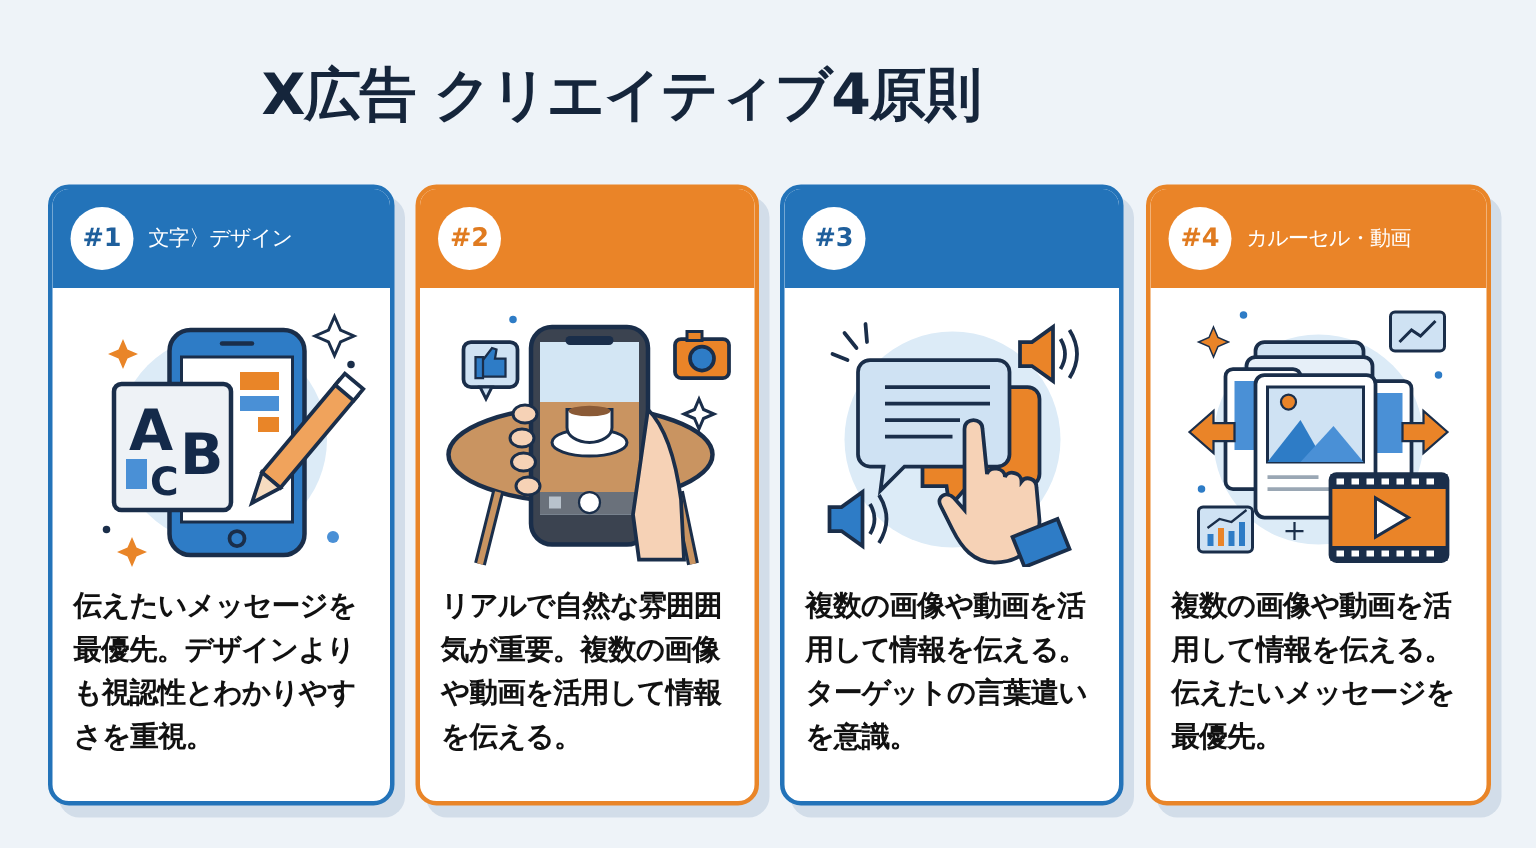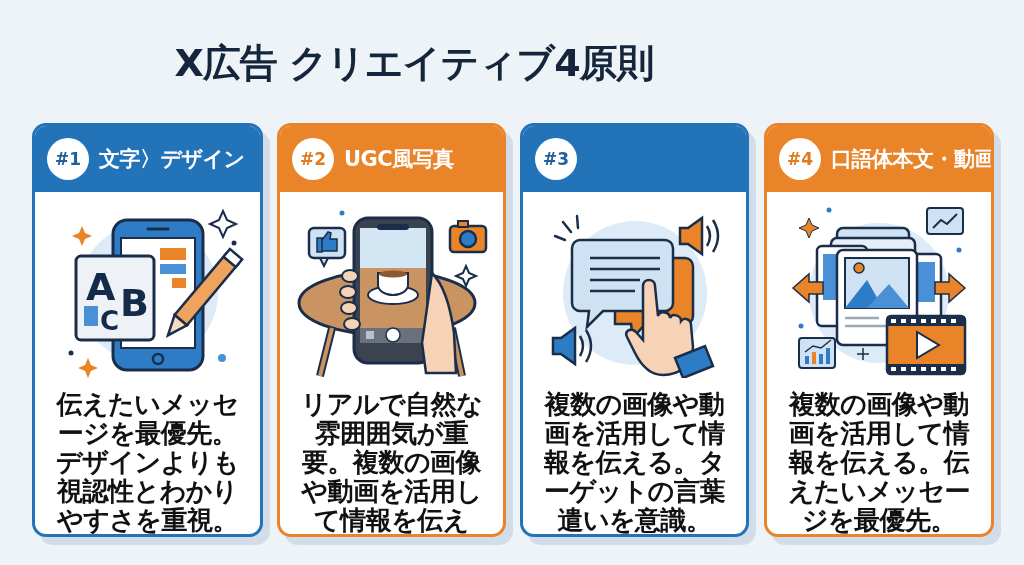--- a/index.html
+++ b/index.html
@@ -28,26 +28,26 @@
   }
   .blue .card-header { background: #2373b9; }
   .orange .card-header { background: #ea8428; }
   .badge {
     width: 42px; height: 42px; border-radius: 50%; background: #fff;
     display: flex; align-items: center; justify-content: center;
     font-weight: 900; font-size: 17px; flex: none;
   }
   .blue .badge { color: #1f5f9c; }
   .orange .badge { color: #e07b20; }
-  .card-title { font-size: 21px; font-weight: 700; white-space: nowrap; letter-spacing: -0.5px; }
+  .card-title { font-size: 14px; font-weight: 400; white-space: nowrap; letter-spacing: -0.5px; }
   .illus { position: relative; height: 190px; }
   .illus svg { position: absolute; left: 50%; top: 6px; transform: translateX(-50%); }
   .desc {
-    padding: 8px 14px 0 14px; font-size: 26px; font-weight: 700;
-    color: #111; line-height: 29px; text-align: center; letter-spacing: -0.5px;
+    padding: 8px 14px 0 14px; font-size: 19px; font-weight: 700;
+    color: #111; line-height: 29px; letter-spacing: -0.5px;
   }
 </style>
 </head>
 <body>
 
 <div class="title">X広告 クリエイティブ4原則</div>
 
 <div class="card blue" style="left:32px;width:231px;">
   <div class="card-header">
     <div class="badge">#1</div>
@@ -80,21 +80,20 @@
       <circle cx="23" cy="155" r="2.5" fill="#1a2e4a"></circle>
       <circle cx="174" cy="160" r="4" fill="#4a90d6"></circle>
     </svg>
   </div>
   <div class="desc">伝えたいメッセージを最優先。デザインよりも視認性とわかりやすさを重視。</div>
 </div>
 
 <div class="card orange" style="left:277px;width:229px;">
   <div class="card-header">
     <div class="badge">#2</div>
-    <div class="card-title">UGC風写真</div>
   </div>
   <div class="illus">
     <svg width="200" height="180" viewBox="0 0 200 180">
       <ellipse cx="95" cy="105" rx="88" ry="32" fill="#c99461" stroke="#1a2e4a" stroke-width="3"></ellipse>
       <line x1="40" y1="130" x2="28" y2="178" stroke="#1a2e4a" stroke-width="8"></line>
       <line x1="40" y1="130" x2="28" y2="178" stroke="#c99461" stroke-width="4"></line>
       <line x1="160" y1="130" x2="170" y2="178" stroke="#1a2e4a" stroke-width="8"></line>
       <line x1="160" y1="130" x2="170" y2="178" stroke="#c99461" stroke-width="4"></line>
       <rect x="62" y="20" width="78" height="145" rx="14" fill="#3b4350" stroke="#1a2e4a" stroke-width="3"></rect>
       <rect x="68" y="30" width="66" height="115" fill="#d3e6f4"></rect>
@@ -147,21 +146,21 @@
       <line x1="28" y1="24" x2="36" y2="34" stroke="#1a2e4a" stroke-width="2.5" stroke-linecap="round"></line>
       <line x1="42" y1="18" x2="43" y2="30" stroke="#1a2e4a" stroke-width="2.5" stroke-linecap="round"></line>
     </svg>
   </div>
   <div class="desc">複数の画像や動画を活用して情報を伝える。ターゲットの言葉遣いを意識。</div>
 </div>
 
 <div class="card orange" style="left:764px;width:230px;">
   <div class="card-header">
     <div class="badge">#4</div>
-    <div class="card-title">口語体本文・動画</div>
+    <div class="card-title">カルーセル・動画</div>
   </div>
   <div class="illus">
     <svg width="200" height="180" viewBox="0 0 200 180">
       <circle cx="100" cy="95" r="70" fill="#dcebf7"></circle>
       <rect x="58" y="30" width="72" height="20" rx="6" fill="#cfe2f3" stroke="#1a2e4a" stroke-width="2.5"></rect>
       <rect x="52" y="40" width="84" height="20" rx="6" fill="#e6eff8" stroke="#1a2e4a" stroke-width="2.5"></rect>
       <rect x="38" y="48" width="50" height="80" rx="5" fill="#fff" stroke="#1a2e4a" stroke-width="2.5"></rect>
       <rect x="44" y="56" width="38" height="46" fill="#4a90d6"></rect>
       <rect x="118" y="56" width="44" height="74" rx="5" fill="#fff" stroke="#1a2e4a" stroke-width="2.5"></rect>
       <rect x="124" y="64" width="32" height="40" fill="#4a90d6"></rect>

